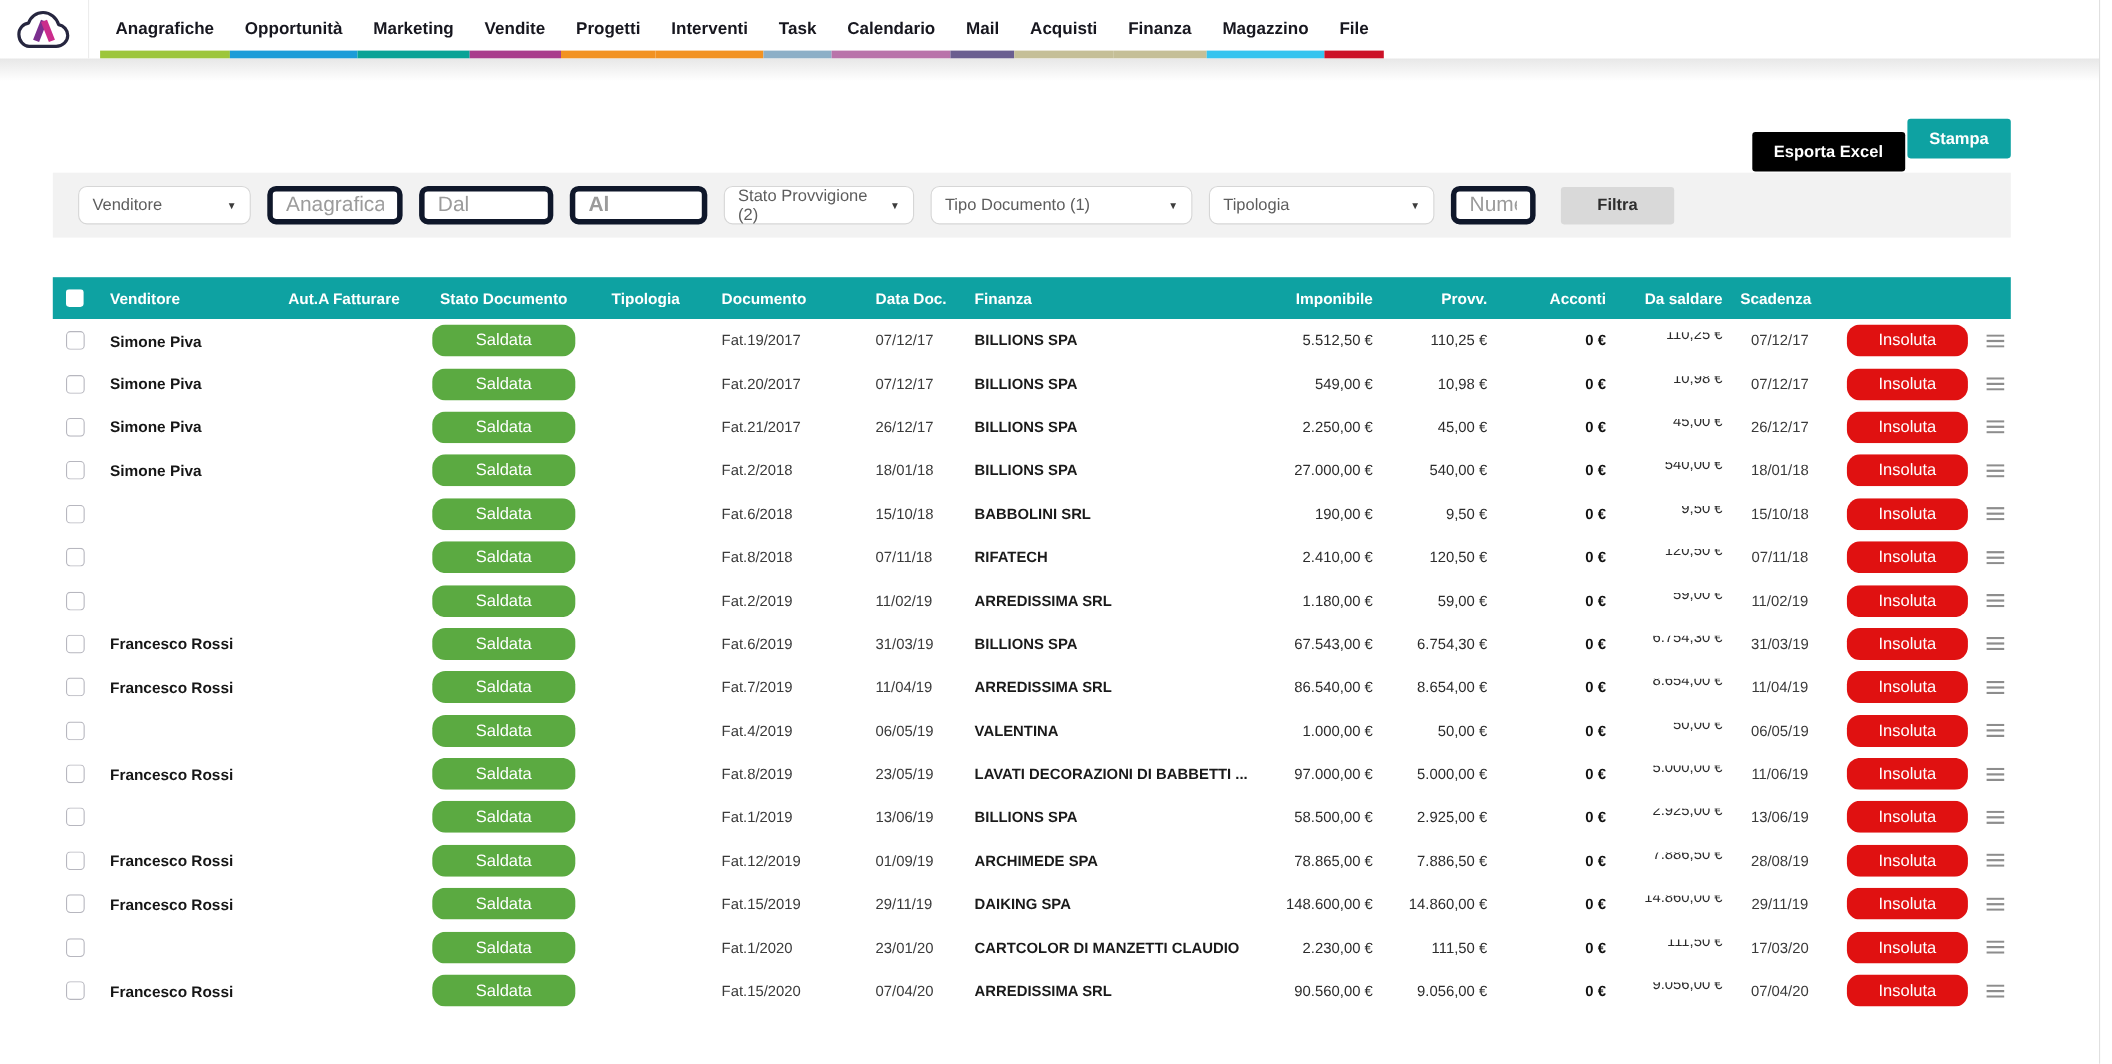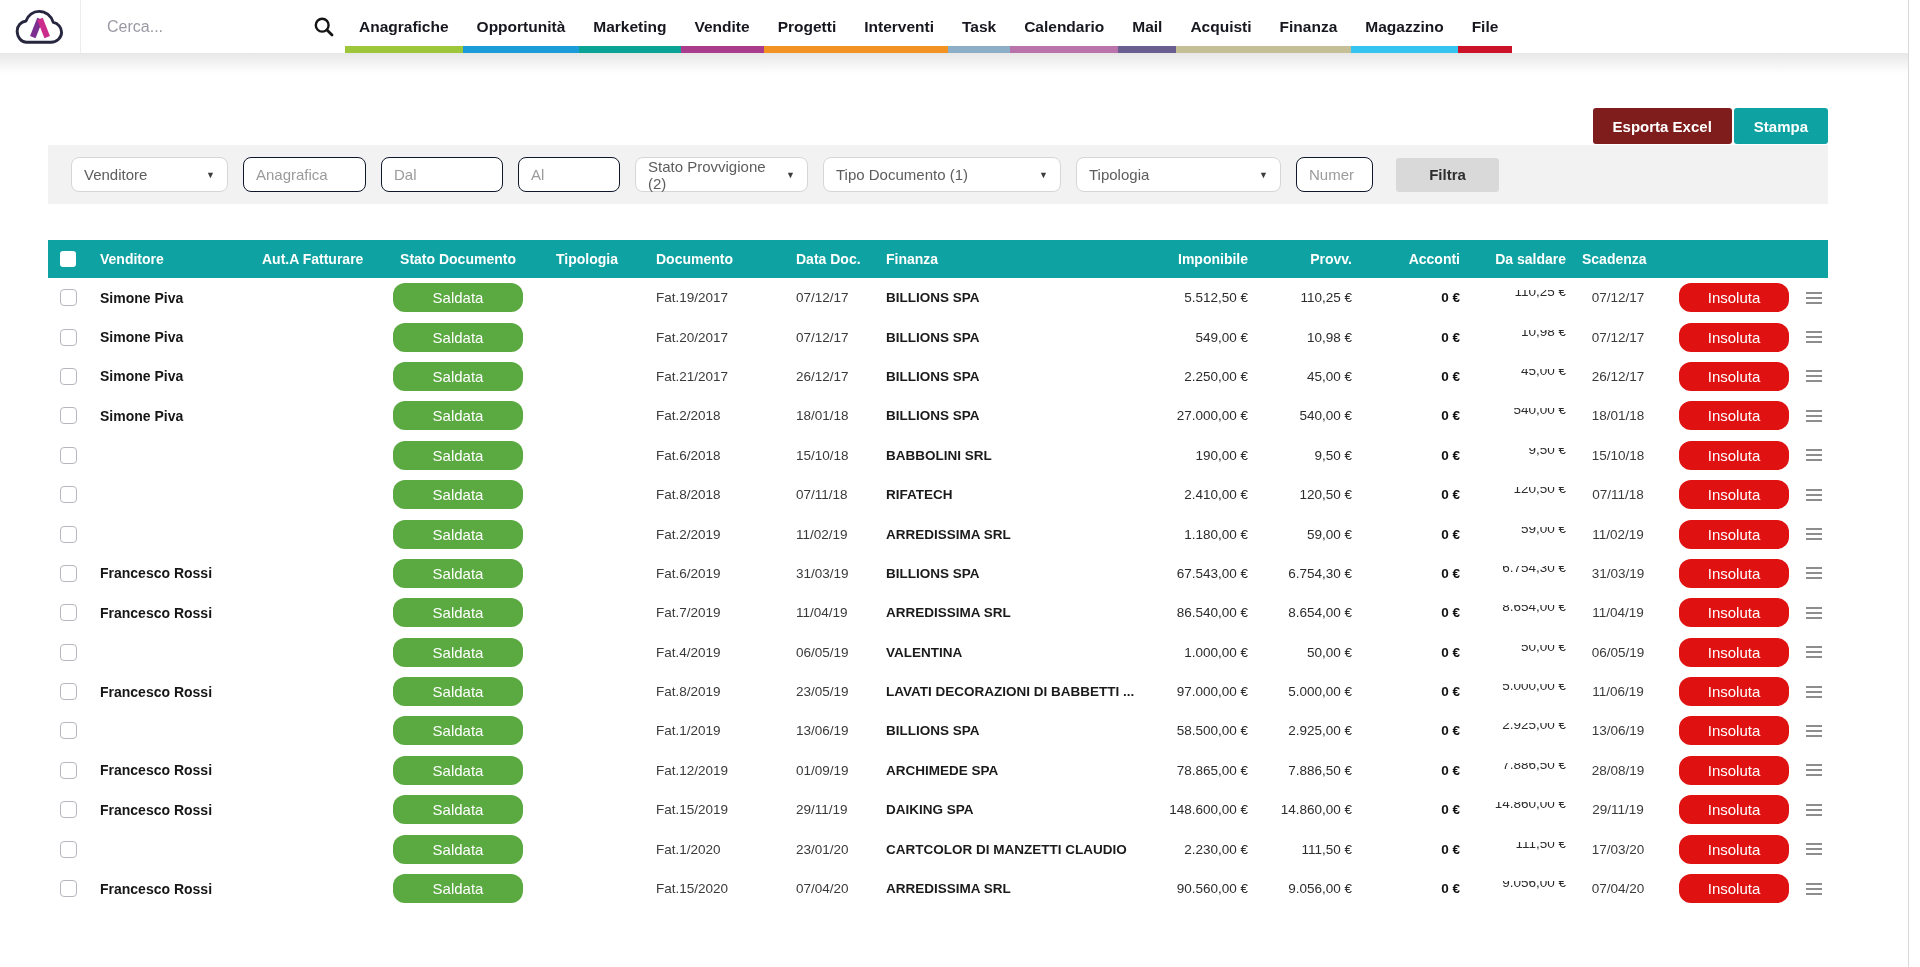--- a/index.html
+++ b/index.html
@@ -29,22 +29,22 @@
   .btn-teal { border:none; color:#fff; font-family:inherit; font-size:15px; font-weight:600;
               height:36px; padding:0 20px; border-radius:3px; cursor:pointer; }
 
   
   .filterbar { margin-top:1px; height:59px; background:#f2f2f2; display:flex;
                align-items:center; padding-left:23px; gap:15px; }
   .fctrl { height:35px; background:#fff; border:1px solid #d6d6d6; border-radius:8px;
            display:flex; align-items:center; justify-content:space-between;
            padding:0 12px; font-size:15px; color:#5d5d5d; cursor:pointer; }
   .fctrl .caret { font-size:9px; color:#3c3c3c; margin-left:6px; }
-  .finput { height:35px; background:#fff; border:1px solid #0f172a; border-radius:8px;
-            padding:0 12px; font-size:15px; color:#15803d; outline:none; font-family:inherit; }
+  .finput { height:35px; background:#fff; border:5px solid #0f172a; border-radius:8px;
+            padding:0 12px; font-size:19px; color:#15803d; outline:none; font-family:inherit; }
   .finput::placeholder { color:#9b9b9b; }
   .btn-filtra { height:34px; width:103px; margin-left:8px; background:#d9d9d9; border:none;
                 border-radius:3px; font-family:inherit; font-size:15px; font-weight:600;
                 color:#2e2e2e; cursor:pointer; }
 
   
   .tbl { margin-top:36px; }
   .thead, .trow { display:grid;
       grid-template-columns:40px 162px 138px 140px 120px 140px 92px 260px 110px 104px 108px 106px 100px 132px 28px; }
   .thead { height:38px; align-items:center; color:#fff; font-size:14px; font-weight:700; }
@@ -88,29 +88,20 @@
 
 <header class="topbar">
   <div class="logo-box">
     <svg width="56" height="44" viewBox="0 0 66 52">
       <path d="M17 44 h29 c7 0 12.5-5.4 12.5-11.8 0-5.8-4.2-10.6-9.8-11.6 C46.5 13 39.8 7.5 32 7.5 c-7.3 0-13.5 4.7-15.6 11.4 C10.6 19.6 6 24.6 6 30.8 6 38.1 11 44 17 44z" fill="#ffffff" stroke="#26263f" stroke-width="3.4" stroke-linejoin="round"></path>
       <path d="M24.5 38 L33 16.5" stroke="#7B2F8F" stroke-width="7" stroke-linecap="butt"></path>
       <path d="M33 16.5 L41.5 38" stroke="#CB2C8C" stroke-width="7" stroke-linecap="butt"></path>
     </svg>
   </div>
 
-  <div class="search-wrap">
-    <input class="search-input" type="text" placeholder="Cerca..." style="">
-    <span class="search-icon">
-      <svg width="22" height="22" viewBox="0 0 22 22">
-        <circle cx="9.2" cy="9.2" r="6.4" fill="none" stroke="#141414" stroke-width="2.4"></circle>
-        <line x1="14" y1="14" x2="19" y2="19" stroke="#141414" stroke-width="2.8" stroke-linecap="round"></line>
-      </svg>
-    </span>
-  </div>
 
   <nav class="main-nav">
       <div class="nav-item">
         <span>Anagrafiche</span>
         <span class="nav-underline" style="background: rgb(157, 198, 59);"></span>
       </div>
       <div class="nav-item">
         <span>Opportunità</span>
         <span class="nav-underline" style="background: rgb(27, 156, 216);"></span>
       </div>
@@ -160,32 +151,32 @@
       </div>
     </nav>
 </header>
 
 <div class="top-shadow"></div>
 
 <main class="content">
 
 
   <div class="actions-row">
-    <button class="btn-teal" style="background: #7f1d1d;">Esporta Excel</button>
+    <button class="btn-teal" style="background: #000000; margin-top: 12px;">Esporta Excel</button>
     <button class="btn-teal" style="background: rgb(14, 162, 162);">Stampa</button>
   </div>
 
   <div class="filterbar">
     <div class="fctrl" style="width:157px">
       <span>Venditore</span>
       <span class="caret">▼</span>
     </div>
     <input class="finput" style="width: 123px;" type="text" placeholder="Anagrafica">
     <input class="finput" style="width: 122px;" type="text" placeholder="Dal">
-    <input class="finput" style="width: 102px;" type="text" placeholder="Al">
+    <input class="finput" style="width: 125px; font-weight: bold;" type="text" placeholder="Al">
     <div class="fctrl" style="width:173px">
       <span>Stato Provvigione (2)</span>
       <span class="caret">▼</span>
     </div>
     <div class="fctrl" style="width:238px">
       <span>Tipo Documento (1)</span>
       <span class="caret">▼</span>
     </div>
     <div class="fctrl" style="width:205px">
       <span>Tipologia</span>

